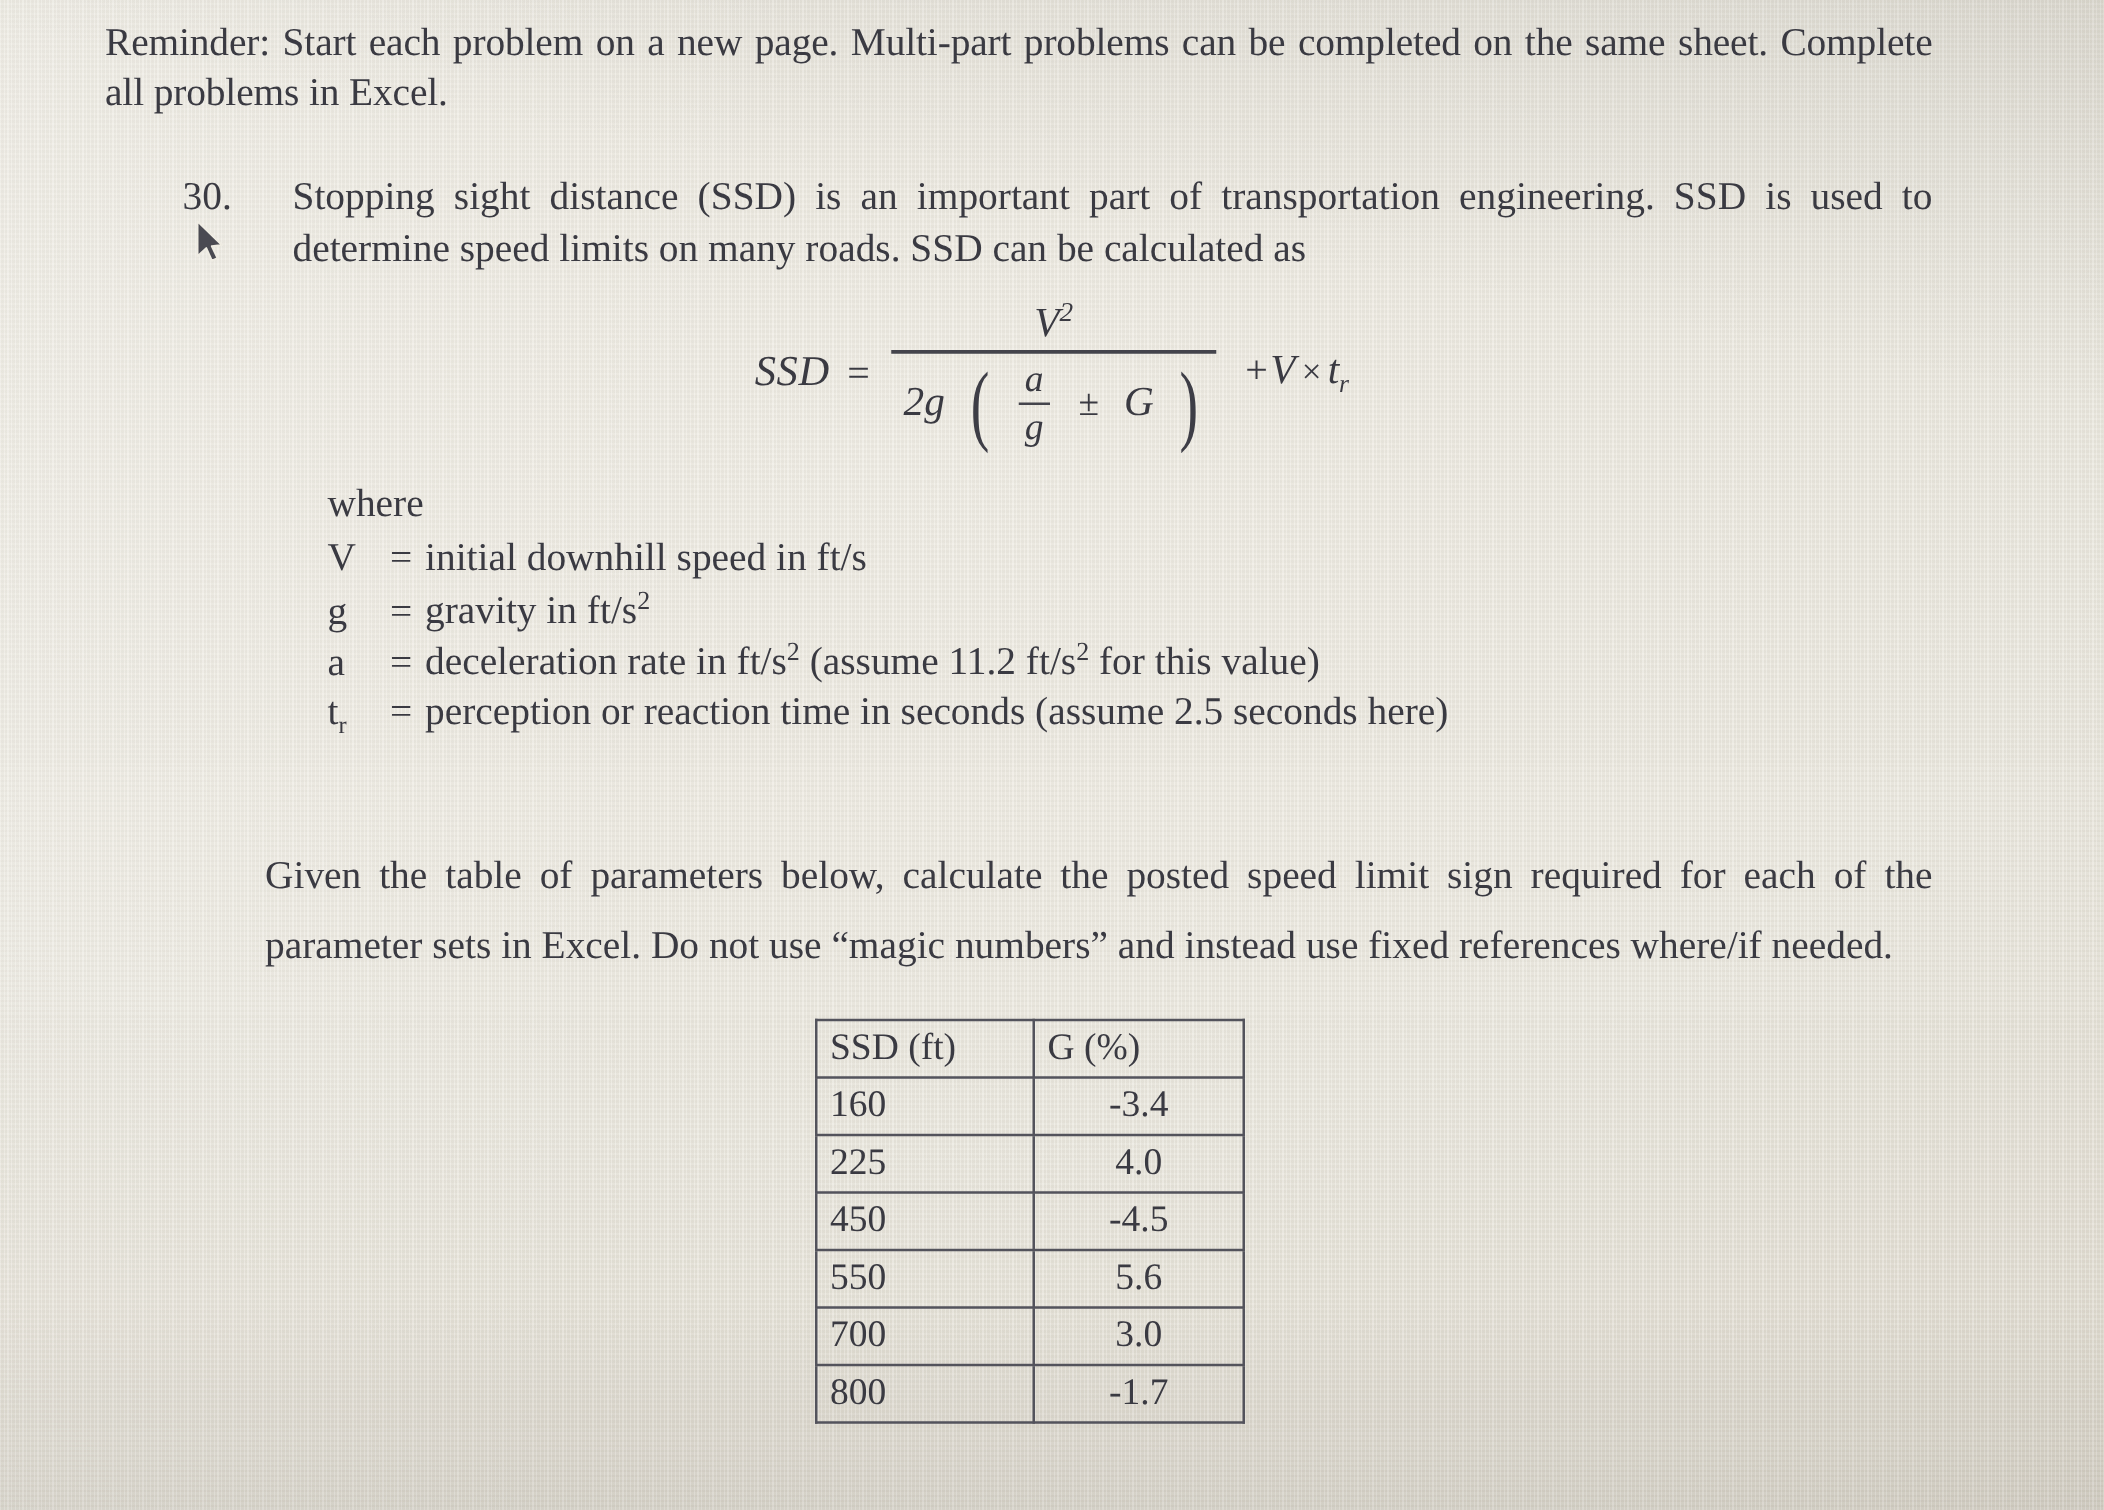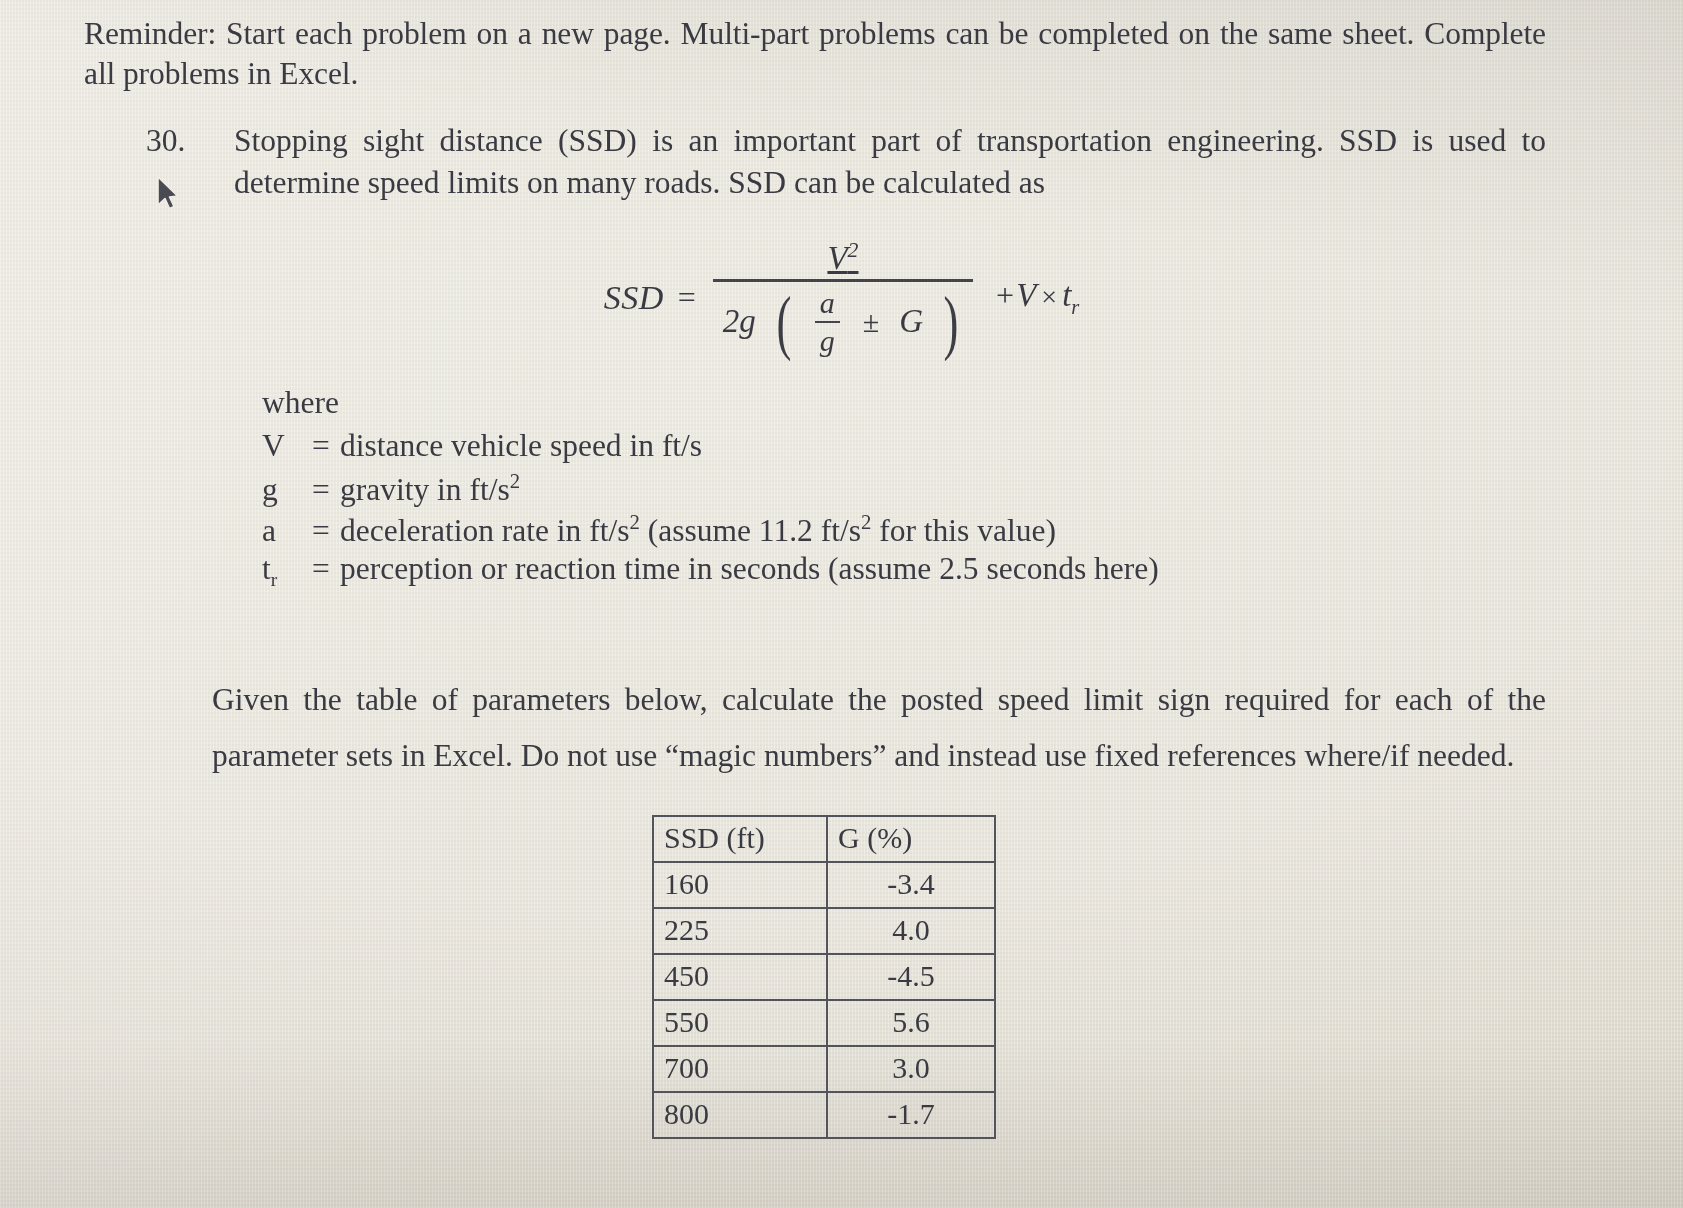--- a/index.html
+++ b/index.html
@@ -58,21 +58,21 @@
     font-size: 31.5px;
     line-height: 40px;
     text-align: justify;
     text-align-last: left;
     letter-spacing: -0.1px;
   }
 
   .problem {
     position: absolute;
     left: 146px;
-    top: 120px;
+    top: 136px;
     width: 1400px;
     font-size: 31.5px;
     line-height: 42px;
   }
   .problem .num {
     position: absolute;
     left: 0;
     top: 0;
   }
   .problem .ptext {
@@ -103,21 +103,20 @@
   .frac {
     display: inline-flex;
     flex-direction: column;
     align-items: center;
     vertical-align: middle;
     margin: 0 3px;
   }
   .frac .num-part {
     padding: 0 16px 2px 16px;
     font-size: 33px;
-    text-decoration: underline;
   }
   .frac .bar {
     width: 100%;
     height: 2.5px;
     background: #44444c;
   }
   .frac .den-part {
     padding: 4px 10px 0 10px;
     font-size: 33px;
     display: inline-flex;
@@ -259,21 +258,21 @@
       <span class="tail">
         <span class="eqsign">+</span><span>V</span><span class="times">×</span><span>t</span><span class="subr">r</span>
       </span>
     </span>
   </div>
 
   <div class="where-label">where</div>
 
   <div class="deflist">
     <div class="defrow">
-      <span class="sym">V</span><span class="eq">=</span><span>distance vehicle speed in ft/s</span>
+      <span class="sym">V</span><span class="eq">=</span><span>initial downhill speed in ft/s</span>
     </div>
     <div class="defrow">
       <span class="sym">g</span><span class="eq">=</span><span>gravity in ft/s</span><span class="sup2">2</span>
     </div>
     <div class="defrow">
       <span class="sym">a</span><span class="eq">=</span><span>deceleration rate in ft/s</span><span class="sup2">2</span><span> (assume 11.2 ft/s</span><span class="sup2">2</span><span> for this value)</span>
     </div>
     <div class="defrow">
       <span class="sym"><span>t</span><span class="subrp">r</span></span><span class="eq">=</span><span>perception or reaction time in seconds (assume 2.5 seconds here)</span>
     </div>

